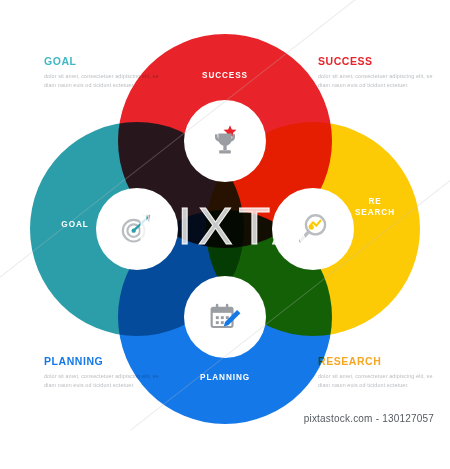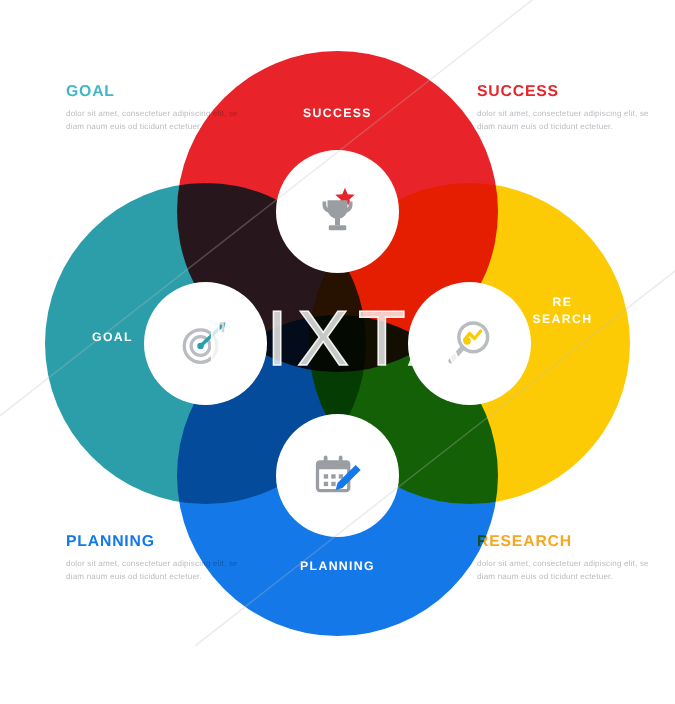--- a/index.html
+++ b/index.html
@@ -237,14 +237,15 @@
     <div class="ring-label" id="label-goal">GOAL</div>
   </div>
 
   <div id="watermark">
     <div class="wm-line" id="wm-line-1"></div>
     <div class="wm-line" id="wm-line-2"></div>
     <div class="wm-line" id="wm-line-3"></div>
     <div id="wm-text">PIXTA</div>
   </div>
 
+  <div id="footer">pixtastock.com - 130127057</div>
 
 </div>
 
 </body></html>

